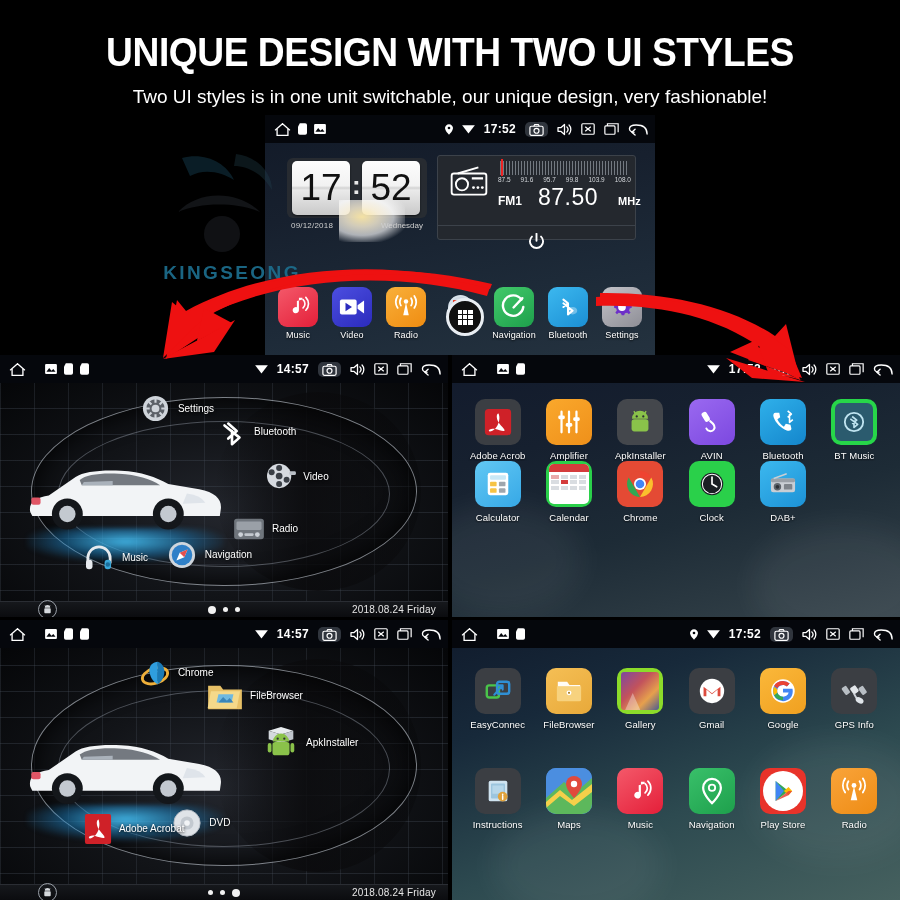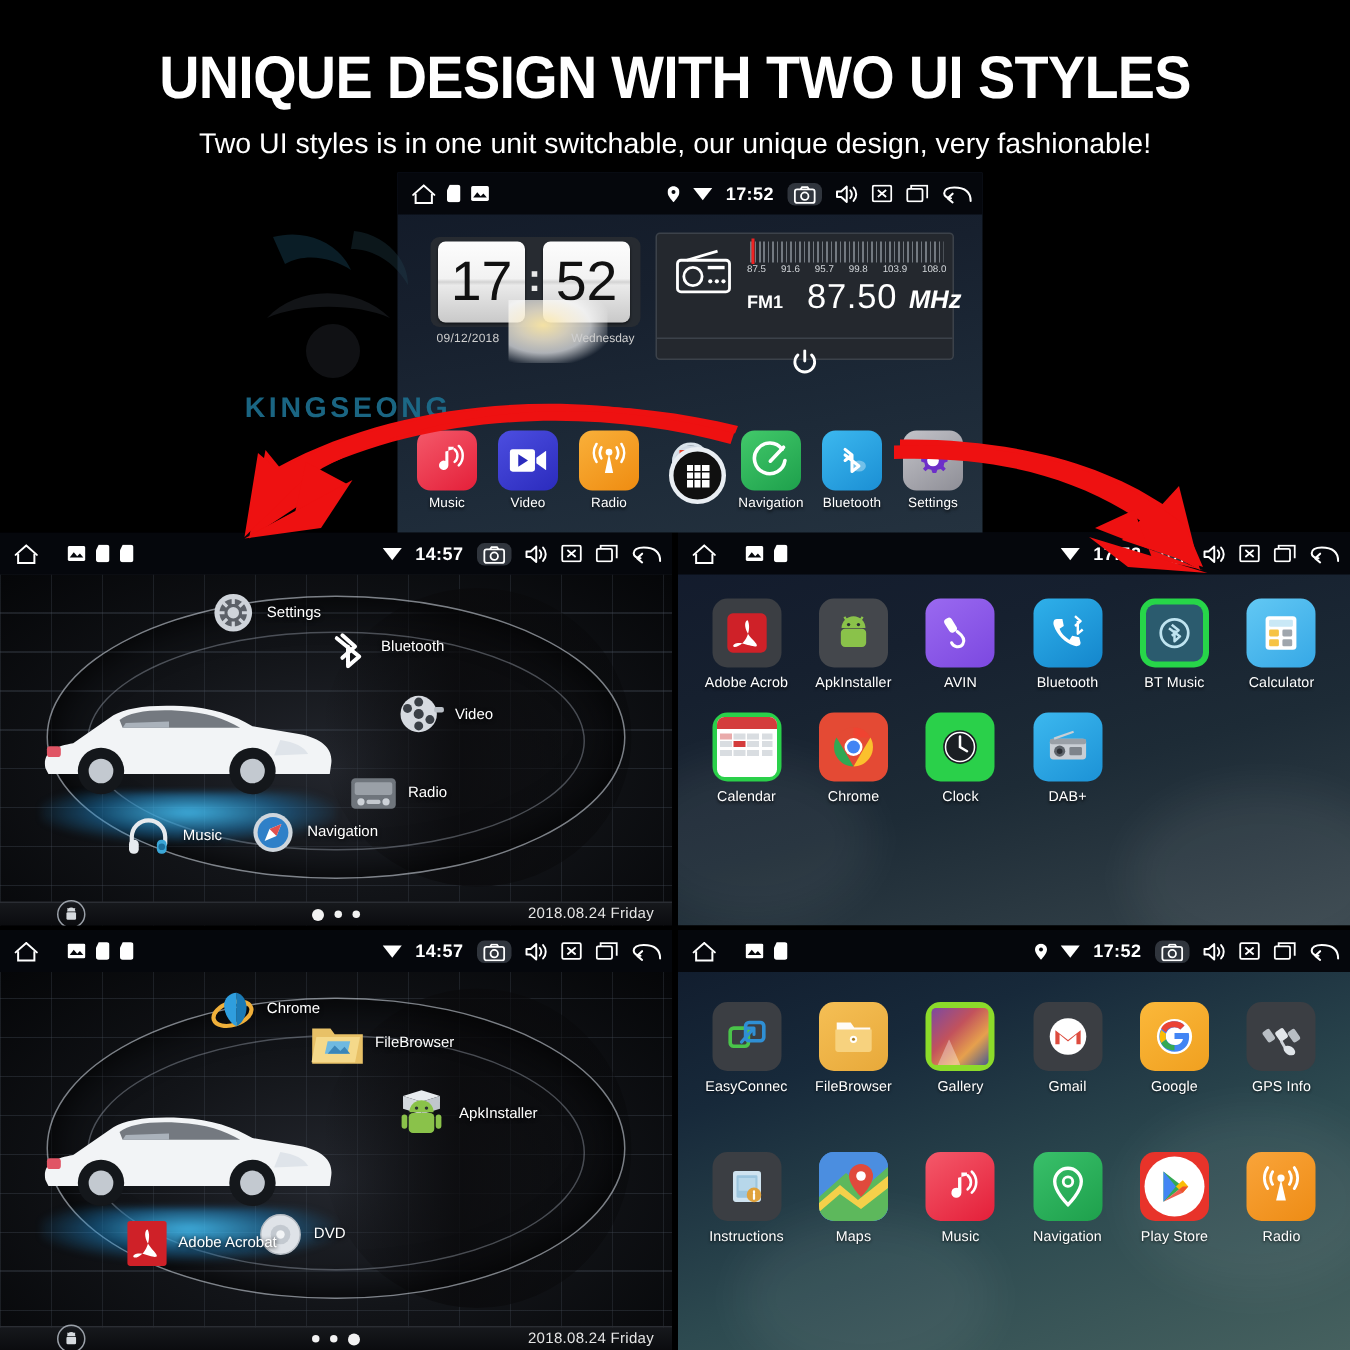--- a/index.html
+++ b/index.html
@@ -60,21 +60,21 @@
   .radio-top { position:relative; height:70px; border-bottom:1px solid #3c424a; }
   .radio-ico { position:absolute; left:12px; top:10px; width:38px; height:30px; }
   .dial { position:absolute; left:62px; top:5px; right:6px; height:14px; overflow:hidden;
           background:repeating-linear-gradient(90deg,#8d949c 0 1px, transparent 1px 3px); opacity:.75; }
   .dial-needle { position:absolute; left:63px; top:3px; width:2px; height:17px; background:#ee2222; }
   .dial-nums { position:absolute; left:60px; top:20px; right:4px; display:flex;
                justify-content:space-between; font-size:6.5px; color:#d2d6da; }
   .fm-row { position:absolute; left:60px; top:28px; right:6px; display:flex; align-items:baseline; }
   .fm-band { font-size:12px; color:#fff; font-weight:bold; }
   .fm-freq { font-size:23px; color:#fff; margin-left:16px; letter-spacing:.5px; }
-  .fm-unit { font-size:17px; color:#fff; font-weight:bold; margin-left:8px;font-style:italic; }
+  .fm-unit { font-size:11px; color:#fff; font-weight:bold; margin-left:20px; }
   .radio-bot { position:relative; height:31px; display:flex; align-items:center; justify-content:center; }
 
   
   .dock { position:absolute; left:0; bottom:2px; width:100%; height:66px;
           display:flex; align-items:flex-start; justify-content:space-between; padding:0 8px; }
   .dock-item { width:50px; text-align:center; }
   .dk-ico { width:40px; height:40px; margin:0 auto; border-radius:9px;
             display:flex; align-items:center; justify-content:center; position:relative; }
   .dk-lb { font-size:9px; color:#fff; margin-top:3px; letter-spacing:.1px;
            text-shadow:0 1px 2px rgba(0,0,0,.9); }
@@ -135,21 +135,21 @@
   .bb-dots i { width:5px; height:5px; border-radius:50%; background:#f2f2f2; display:block; }
   .bb-dots i.big { width:8px; height:8px; }
   .bb-date { position:absolute; right:12px; font-size:10px; color:#e6e6e6; letter-spacing:.2px; }
 
   
   .appui { position:relative; width:100%; height:100%; }
   .appui.a1 { background:linear-gradient(165deg,#121a2c 0%,#16202f 30%,#1d2b36 60%,#35434a 100%); }
   .appui.a2 { background:linear-gradient(160deg,#101a2b 0%,#17293a 28%,#2d4a50 62%,#46615f 100%); }
   .blob { position:absolute; border-radius:50%; background:rgba(255,255,255,.055); filter:blur(14px); }
   .app-grid { position:absolute; left:0; right:0; top:36px; display:grid;
-     grid-template-columns:repeat(6,1fr); row-gap:14px; padding:0 10px; }
+     grid-template-columns:repeat(6,1fr); padding:0 10px; }
   .app-cell { text-align:center; }
   .app-ico { width:46px; height:46px; margin:0 auto; border-radius:10px;
      display:flex; align-items:center; justify-content:center; position:relative; overflow:hidden; }
   .app-lb { margin-top:5px; font-size:9.5px; color:#fff; letter-spacing:.1px;
      white-space:nowrap; overflow:hidden; text-overflow:clip; text-shadow:0 1px 2px rgba(0,0,0,.8); }
 
   svg { display:block; }
 </style>
 </head>
 <body>
@@ -631,20 +631,35 @@
         <div class="app-cell">
           <div class="app-ico" style="background:#3b3e43">
             <svg width="30" height="30" viewBox="0 0 32 32">
                 <rect x="2" y="2" width="28" height="28" rx="4" fill="#cf2128"></rect>
                 <path d="M16 7 c-2.5 2 -1 7 1 10 c2.6 3.8 6.5 6.5 6 8 c-.6 1.6 -6-.5 -10-1.5 c-4-1 -7 .5 -6.8 1.8 c.3 1.5 4 .6 7-2.5 c3.5-3.6 5-10 4-13.8 C16.8 7 16.4 6.8 16 7 Z" fill="#fff"></path>
               </svg>
           </div>
           <div class="app-lb">Adobe Acrob</div>
         </div>
 
+        <div class="app-cell">
+          <div class="app-ico" style="background:linear-gradient(145deg,#faa82c,#ef901a)">
+            <svg width="28" height="28" viewBox="0 0 30 30">
+                <g stroke="#fff" stroke-width="2.4" stroke-linecap="round">
+                  <path d="M7 4 V26 M15 4 V26 M23 4 V26"></path>
+                </g>
+                <g fill="#fff">
+                  <rect x="3.5" y="8" width="7" height="4" rx="1.6"></rect>
+                  <rect x="11.5" y="16" width="7" height="4" rx="1.6"></rect>
+                  <rect x="19.5" y="10" width="7" height="4" rx="1.6"></rect>
+                </g>
+              </svg>
+          </div>
+          <div class="app-lb">Amplifier</div>
+        </div>
 
         <div class="app-cell">
           <div class="app-ico" style="background:#44474c">
             <svg width="30" height="30" viewBox="0 0 32 32">
                 <rect x="7" y="13" width="18" height="13" rx="3" fill="#8ac24a"></rect>
                 <path d="M7.5 12.5 a8.5 8.5 0 0 1 17 0 Z" fill="#8ac24a"></path>
                 <path d="M9.5 4.5 L12 8.5 M22.5 4.5 L20 8.5" stroke="#8ac24a" stroke-width="1.6"></path>
                 <circle cx="12.5" cy="10" r="1.2" fill="#2c2f33"></circle>
                 <circle cx="19.5" cy="10" r="1.2" fill="#2c2f33"></circle>
               </svg>

